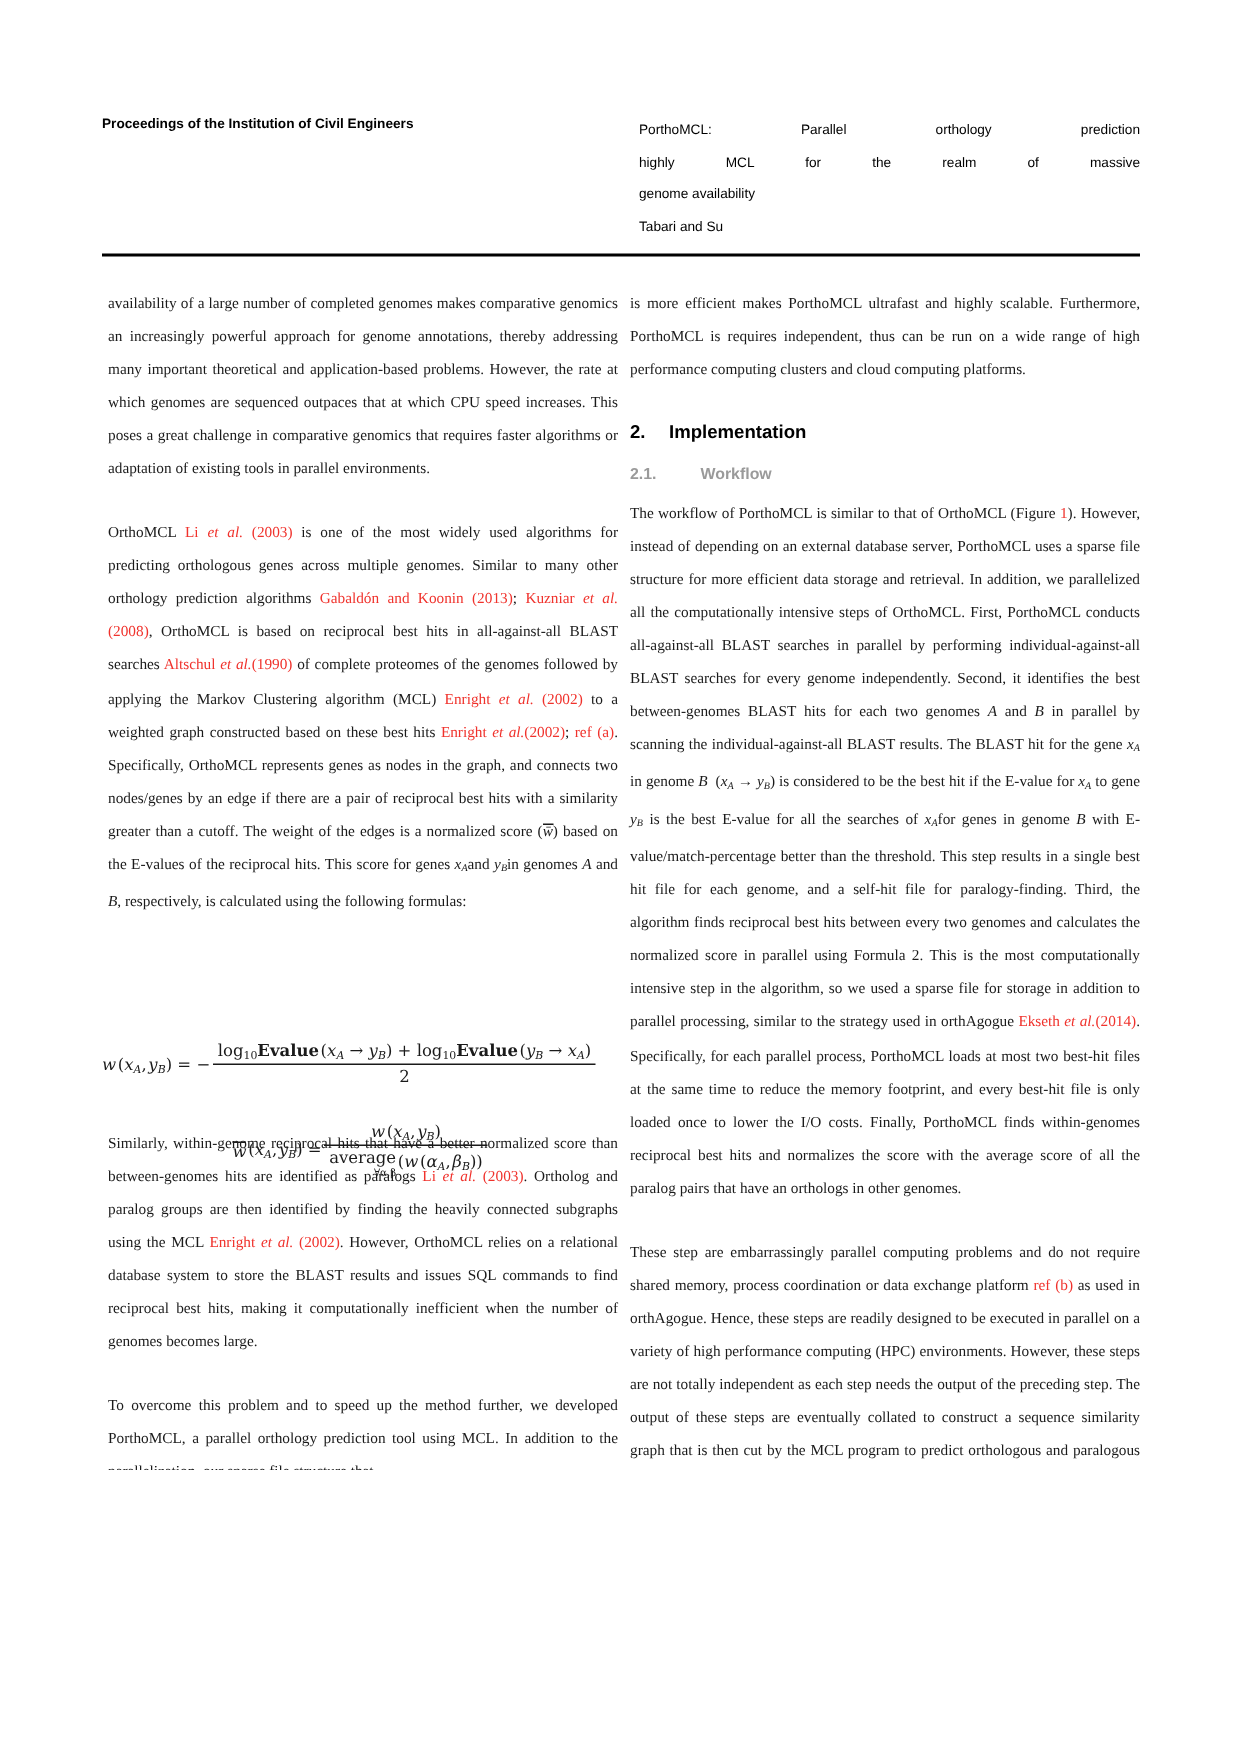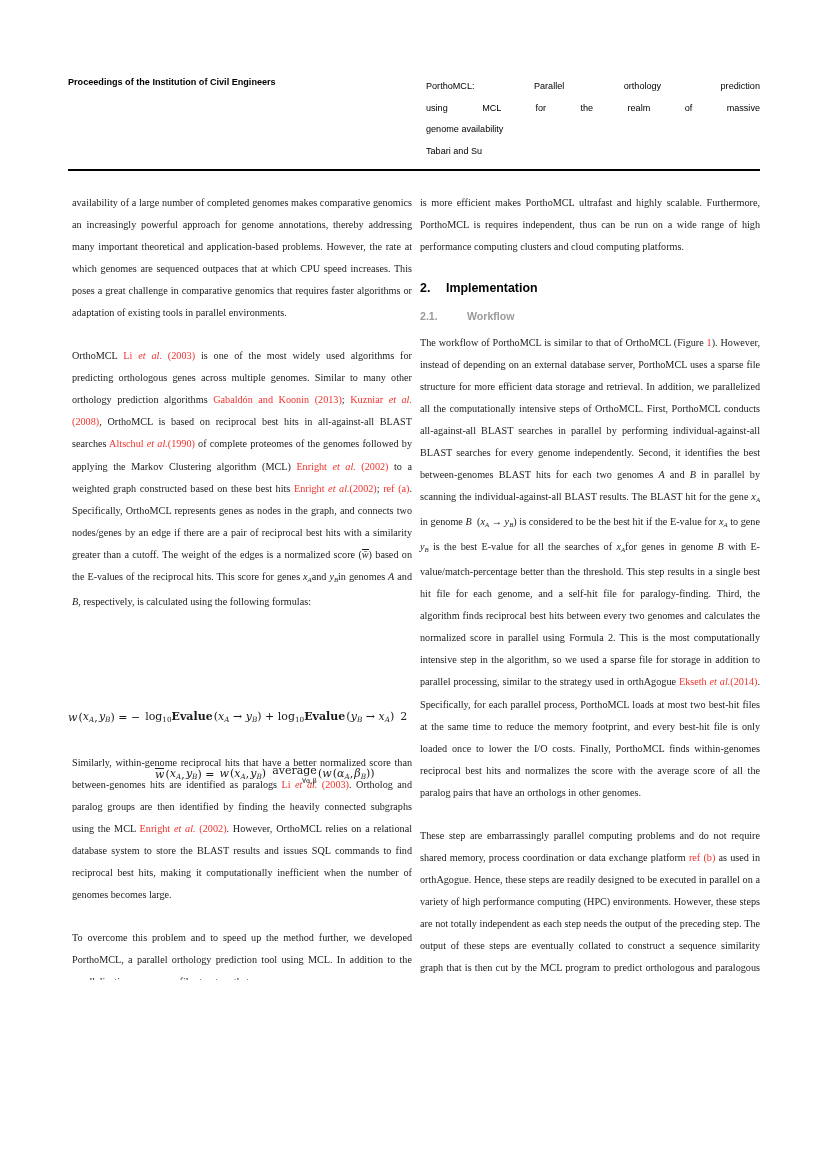--- a/index.html
+++ b/index.html
@@ -134,24 +134,24 @@
   .m1 { left: 68px; top: 694px; }
   .m2 { left: 155px; top: 748px; }
 
   .mrow {
     display: inline-flex;
     align-items: center;
     vertical-align: middle;
   }
   .frac {
     display: inline-flex;
-    flex-direction: row;
+    flex-direction: column;
     align-items: center;
     vertical-align: middle;
-    margin: 16px 2px;
+    margin: 0 2px;
   }
   .frac .num-part,
   .frac .den-part {
     display: block;
     padding: 0 3px;
     white-space: nowrap;
     line-height: 1.26;
   }
   .frac .bar {
     display: block;
@@ -214,21 +214,21 @@
 </head>
 <body>
 
 <div class="page">
 
   <div class="runhead">
     <div class="runhead-left">Proceedings of the Institution of Civil Engineers</div>
     <div class="runhead-right">
       <div class="runhead-title">
         <span class="l">PorthoMCL: Parallel orthology prediction</span>
-        <span class="l">using MCL for the realm of massive</span>
+        <span class="l">highly MCL for the realm of massive</span>
         <span class="l last">genome availability</span>
       </div>
       <div class="runhead-authors">Tabari and Su</div>
     </div>
   </div>
 
   <div class="head-rule"></div>
 
   <div class="col left">
 

